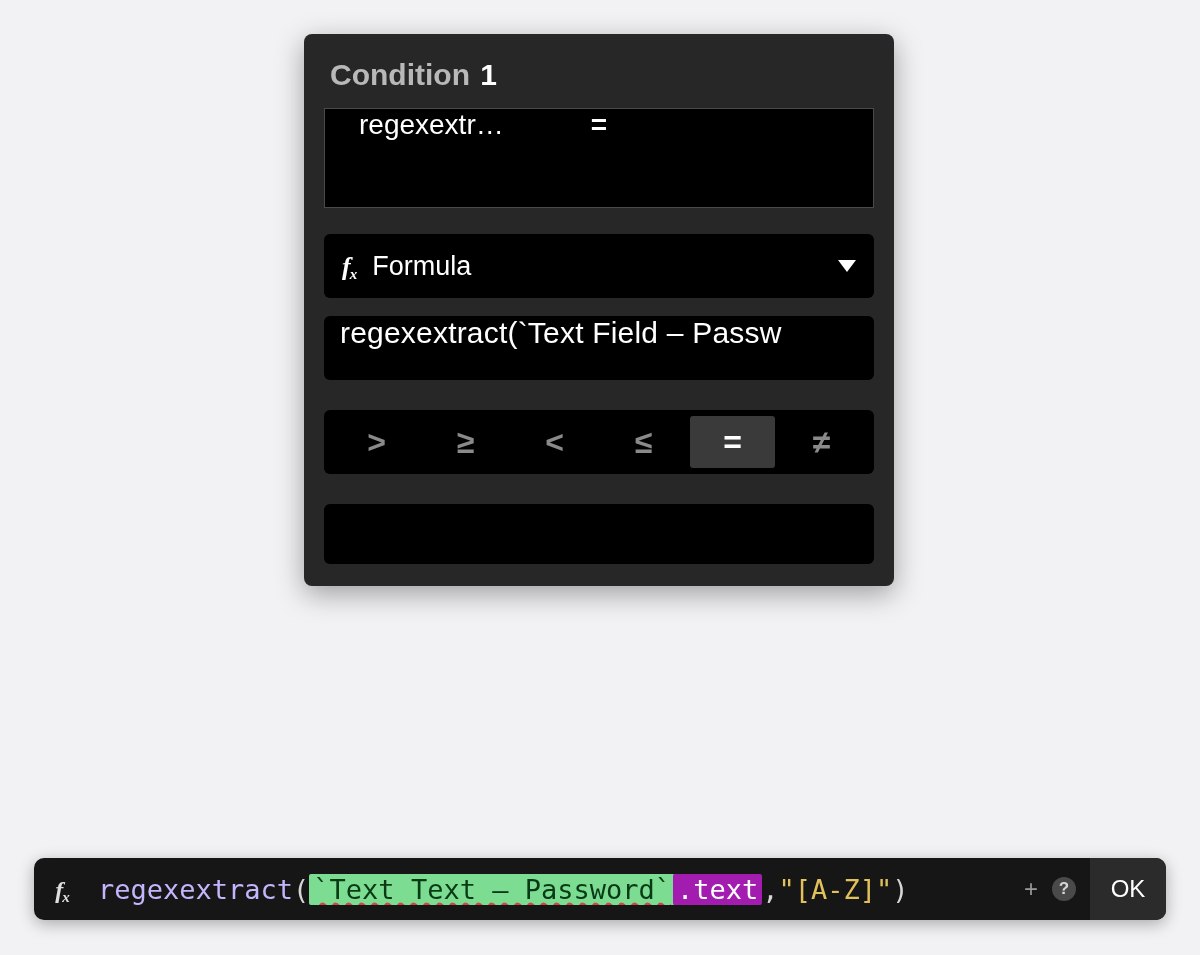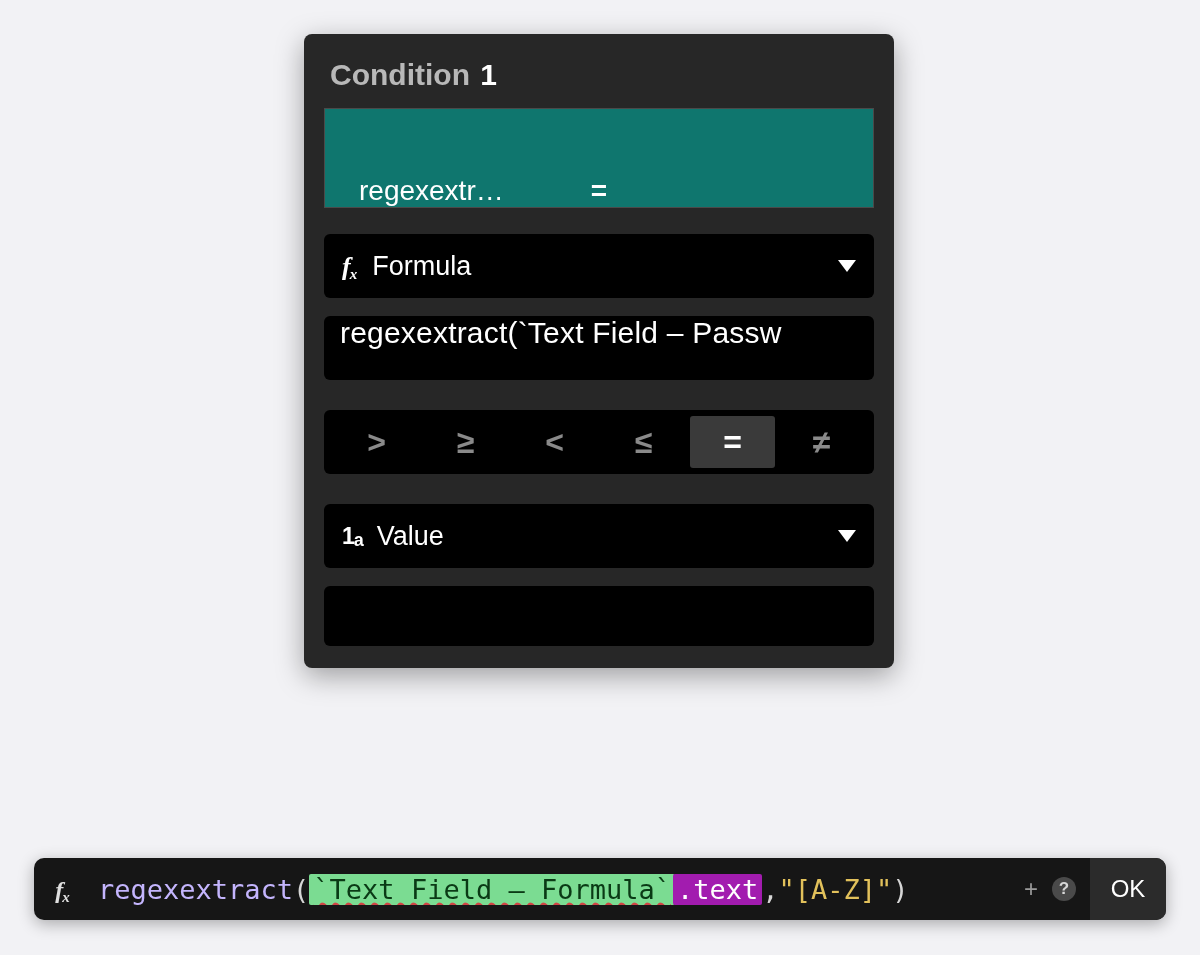--- a/index.html
+++ b/index.html
@@ -29,25 +29,25 @@
     padding: 4px 8px 16px 8px;
   }
   .condition-title .num {
     color: #ffffff;
     font-weight: 800;
     margin-left: 2px;
   }
 
   .preview-box {
     border: 1px solid #4a4a4a;
-    background: #0f766e;
+    background: #000000;
     height: 100px;
     margin: 0 2px 26px 2px;
     display: flex;
-    align-items: flex-end;
+    align-items: flex-start;
     color: #ffffff;
     font-size: 28px;
   }
   .preview-left {
     flex: 0 0 42%;
     padding-left: 34px;
     white-space: nowrap;
     overflow: hidden;
   }
   .preview-op {
@@ -272,39 +272,32 @@
 
   <div class="operator-row">
     <div class="op-btn">&gt;</div>
     <div class="op-btn">≥</div>
     <div class="op-btn">&lt;</div>
     <div class="op-btn">≤</div>
     <div class="op-btn selected">=</div>
     <div class="op-btn">≠</div>
   </div>
 
-  <div class="black-row dropdown">
-    <div class="label-wrap">
-      <span class="one-a-icon">1<span class="a">a</span></span>
-      <span>Value</span>
-    </div>
-    <span class="caret-down"></span>
-  </div>
 
   <div class="value-box"></div>
 </div>
 
 <div class="formula-bar">
   <div class="fb-left-icon">
     <span class="fx-icon">f</span>
   </div>
   <div class="fb-content">
     <span class="tok-func">regexextract</span>
       <span class="tok-punct">(</span>
-      <span class="tok-ref">`Text Field – Formula`</span>
+      <span class="tok-ref">`Text Text – Password`</span>
       <span class="tok-prop">.text</span>
       <span class="tok-punct">,</span>
       <span class="tok-str">"[A-Z]"</span>
       <span class="tok-punct">)</span>
   </div>
   <div class="fb-right">
     <div class="fb-plus">+</div>
     <div class="fb-help">?</div>
   </div>
   <div class="fb-ok">

